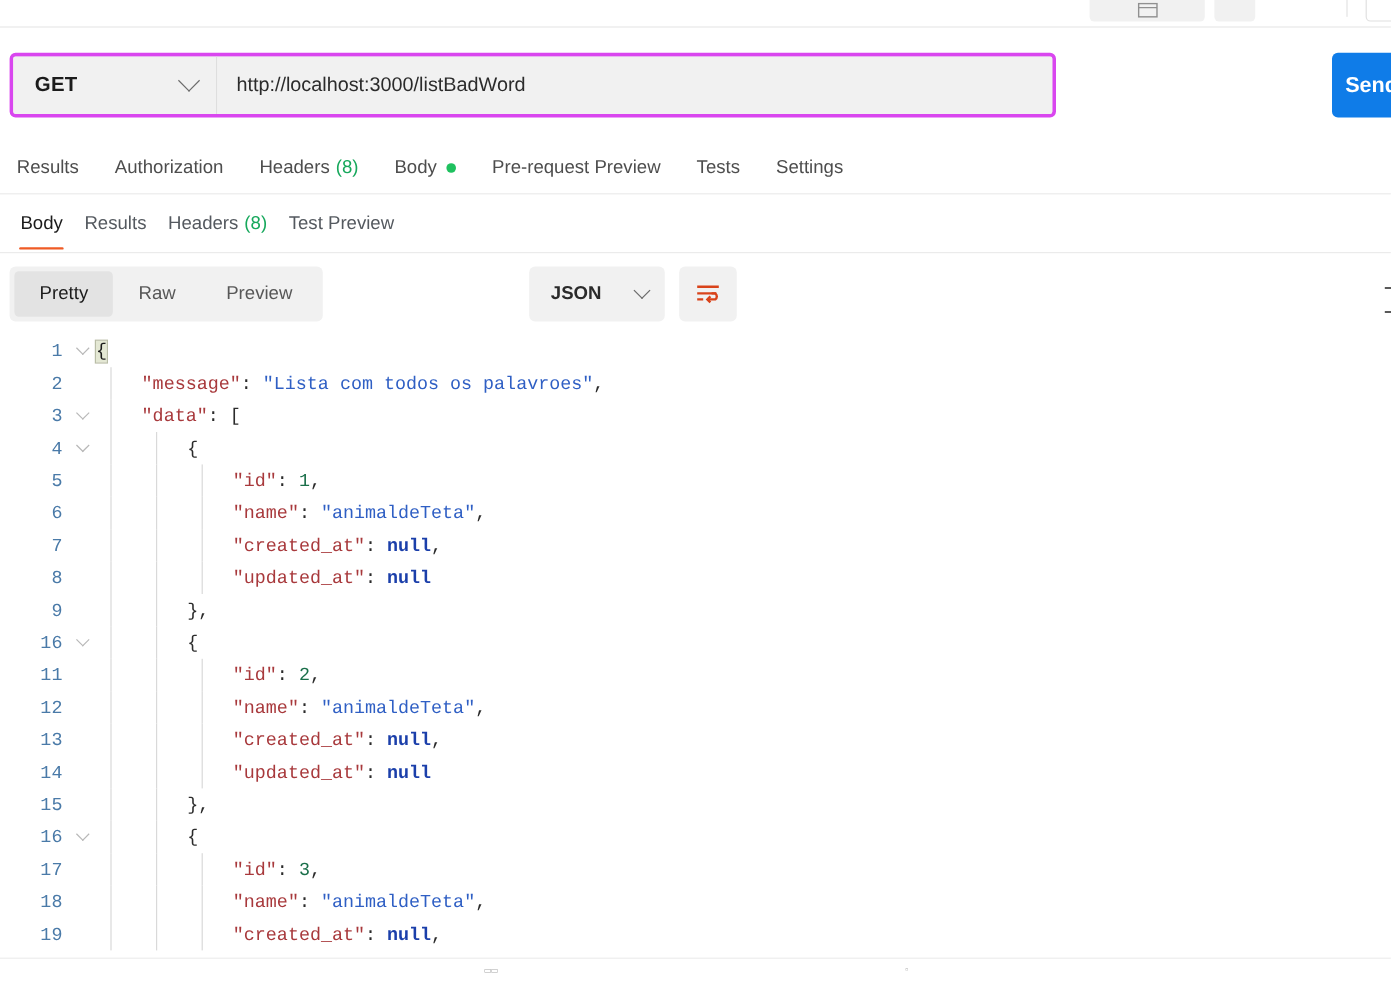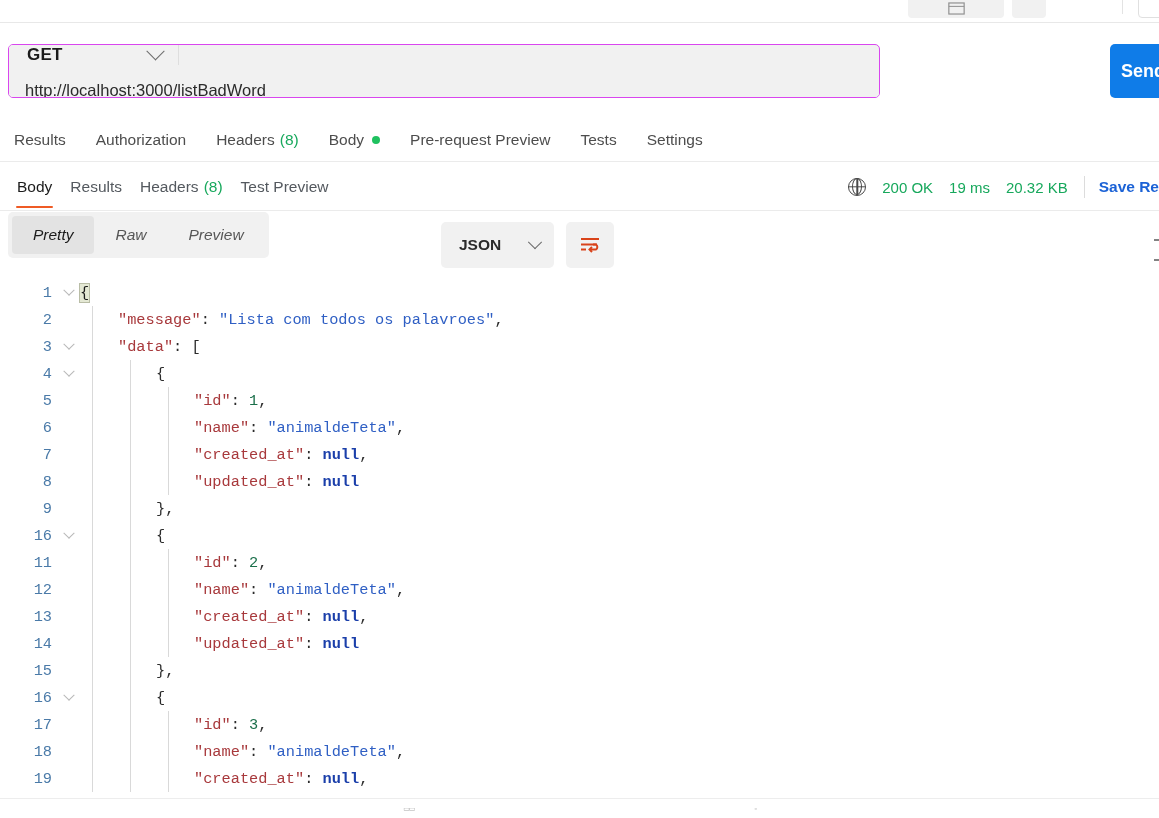--- a/index.html
+++ b/index.html
@@ -48,25 +48,24 @@
     position: absolute;
     top: 24px; left: 0;
     width: 1159px; height: 94px;
     background: #ffffff;
   }
   .url-group {
     position: absolute;
     left: 8px; top: 20px;
     width: 872px; height: 54px;
     display: flex;
-    border: 1px solid #d946ef;
+    border: 3px solid #d946ef;
     border-radius: 5px;
     overflow: hidden;
     background: #f1f1f1;
-    flex-direction: column;
   }
   .method-box {
     width: 170px;
     display: flex;
     align-items: center;
     justify-content: space-between;
     padding: 0 16px 0 18px;
     background: #f1f1f1;
     border-right: 1px solid #dedede;
     cursor: pointer;
@@ -235,28 +234,27 @@
 
   
   .fmt-bar {
     position: absolute;
     top: 212px; left: 0;
     width: 1159px; height: 66px;
     background: #ffffff;
   }
   .seg {
     position: absolute;
-    left: 8px; top: 0;
+    left: 8px; top: 10px;
     height: 46px;
     background: #f1f1f1;
     border-radius: 5px;
     display: flex;
     align-items: center;
     padding: 4px;
-    font-style: italic;
   }
   .seg-item {
     height: 38px;
     padding: 0 21px;
     display: flex;
     align-items: center;
     font-size: 15.5px;
     color: #575757;
     border-radius: 4px;
     cursor: pointer;
@@ -450,30 +448,20 @@
         <span>Results</span>
       </div>
       <div class="resp-tab">
         <span>Headers</span>
         <span class="cnt">(8)</span>
       </div>
       <div class="resp-tab">
         <span>Test Preview</span>
       </div>
     </div>
-  <div class="resp-meta">
-    <span class="globe">
-        <span class="ell"></span>
-      </span>
-    <span class="meta-val">200 OK</span>
-    <span class="meta-val">19 ms</span>
-    <span class="meta-val">20.32 KB</span>
-    <span class="meta-sep"></span>
-    <span class="save-resp">Save Re</span>
-  </div>
 </div>
 
 <div class="fmt-bar">
   <div class="seg" id="seg-ctrl">
       <div class="seg-item active">Pretty</div>
       <div class="seg-item">Raw</div>
       <div class="seg-item">Preview</div>
     </div>
   <div class="json-sel">
     <span class="lbl">JSON</span>

